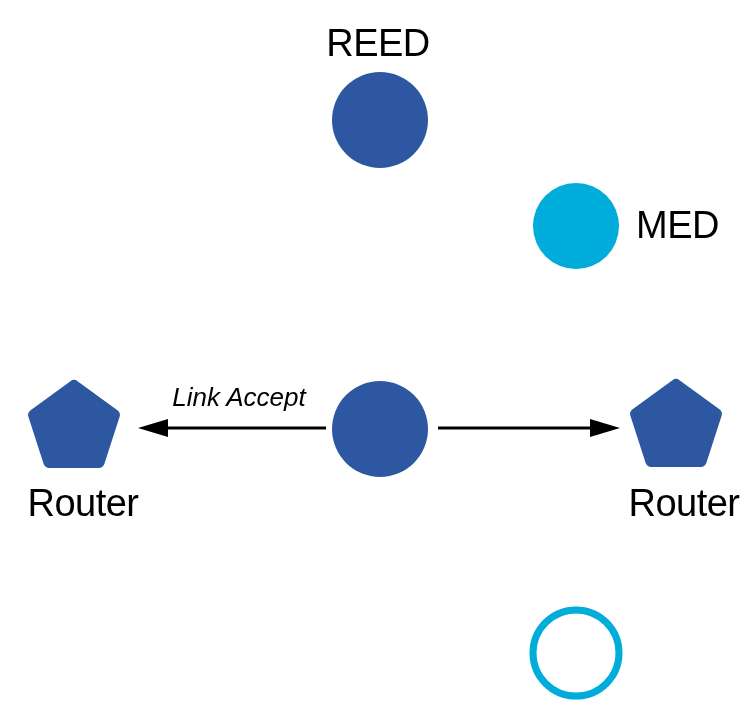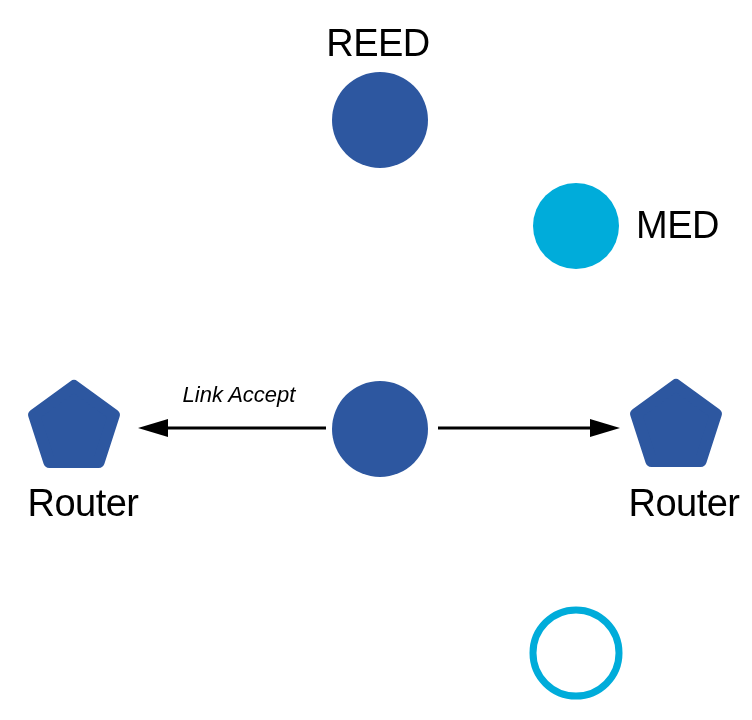--- a/index.html
+++ b/index.html
@@ -36,21 +36,21 @@
     font-size: 38px;
     line-height: 1;
     color: #000000;
     white-space: nowrap;
     letter-spacing: -0.5px;
   }
   .centered {
     transform: translateX(-50%);
   }
   .edge-label {
-    font-size: 22px;
+    font-size: 26px;
     font-style: italic;
     letter-spacing: 0;
   }
   .label-reed   { left: 378px; top: 24px; }
   .label-med    { left: 636px; top: 206px; }
   .label-router-left  { left: 83px;  top: 484px; }
   .label-router-right { left: 684px; top: 484px; }
   .label-sed    { left: 642px; top: 634px; }
   .label-link-accept  { left: 239px; top: 384px; }
 </style>

